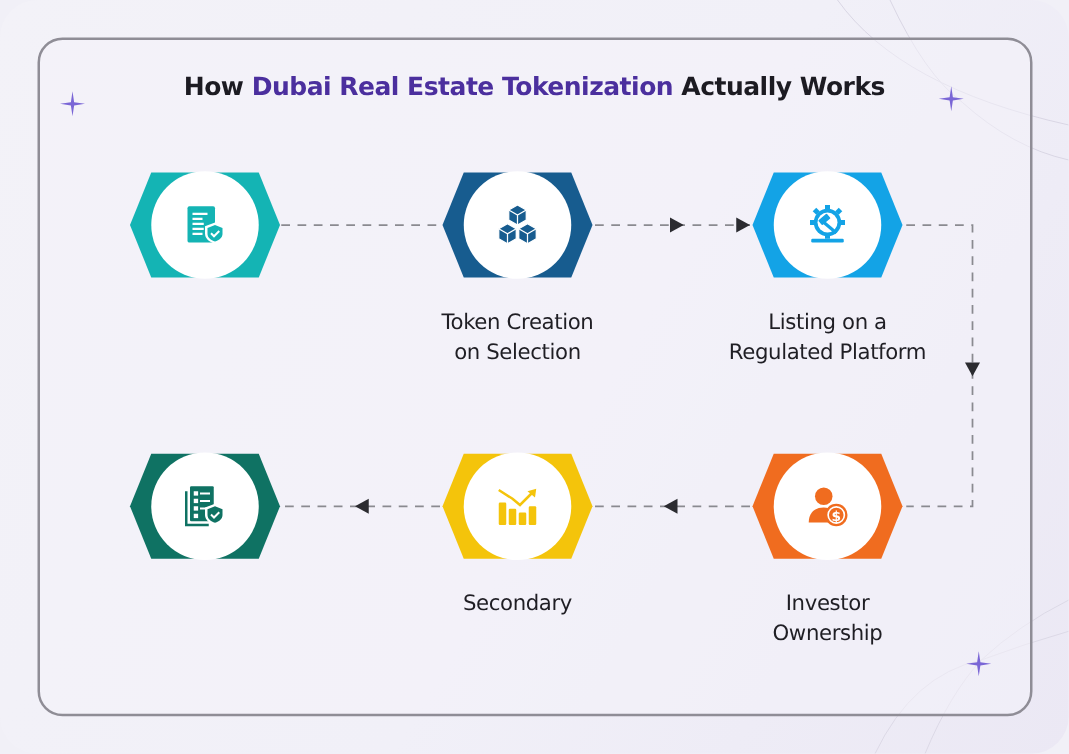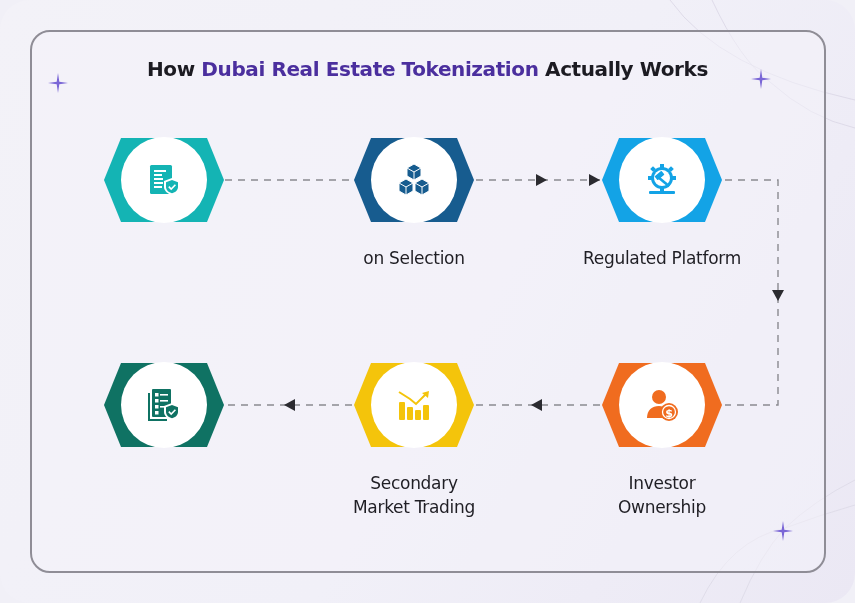--- a/index.html
+++ b/index.html
@@ -130,20 +130,21 @@
           </g>
           <g stroke="#fff" stroke-width="1" fill="none">
             <path d="M11 5 L18 9 L25 5 M18 9 V17"></path>
             <path d="M3 20 L10 24 L17 20 M10 24 V32"></path>
             <path d="M19 20 L26 24 L33 20 M26 24 V32"></path>
           </g>
         </svg>
       </div>
     </div>
     <div class="label">
+      <span>Token Creation</span>
       <span>on Selection</span>
     </div>
   </div>
 
   <div class="step" style="left:562px; top:136px;">
     <div class="badge">
       <svg class="hex" width="122" height="88" viewBox="0 0 122 88">
         <path d="M18 2 H104 L121 44 L104 86 H18 L1 44 Z" fill="#13a3e6"></path>
       </svg>
       <div class="disc">
@@ -160,20 +161,21 @@
           <circle cx="17" cy="15" r="8" fill="#fff"></circle>
           <g fill="#13a3e6">
             <rect x="10" y="10" width="9" height="5" rx="0.8" transform="rotate(-40 14.5 12.5)"></rect>
             <rect x="15" y="14" width="13" height="2.6" transform="rotate(40 15 14)"></rect>
             <rect x="4" y="28" width="26" height="3" rx="1"></rect>
           </g>
         </svg>
       </div>
     </div>
     <div class="label">
+      <span>Listing on a</span>
       <span>Regulated Platform</span>
     </div>
   </div>
 
   <div class="step" style="left:562px; top:361px;">
     <div class="badge">
       <svg class="hex" width="122" height="88" viewBox="0 0 122 88">
         <path d="M18 2 H104 L121 44 L104 86 H18 L1 44 Z" fill="#f06c1f"></path>
       </svg>
       <div class="disc">
@@ -207,21 +209,20 @@
             <rect x="19" y="22" width="6" height="10" rx="1"></rect>
             <rect x="27" y="17" width="6" height="15" rx="1"></rect>
           </g>
           <polyline points="3,4 14,11 20,16 30,6" stroke="#f4c40b" stroke-width="2" fill="none"></polyline>
           <polygon points="33,3 32,10 26,5" fill="#f4c40b"></polygon>
         </svg>
       </div>
     </div>
     <div class="label">
       <span>Secondary</span>
-      <span>Market Trading</span>
     </div>
   </div>
 
   <div class="step" style="left:64px; top:361px;">
     <div class="badge">
       <svg class="hex" width="122" height="88" viewBox="0 0 122 88">
         <path d="M18 2 H104 L121 44 L104 86 H18 L1 44 Z" fill="#0f7263"></path>
       </svg>
       <div class="disc">
         <svg width="34" height="34" viewBox="0 0 34 34">

